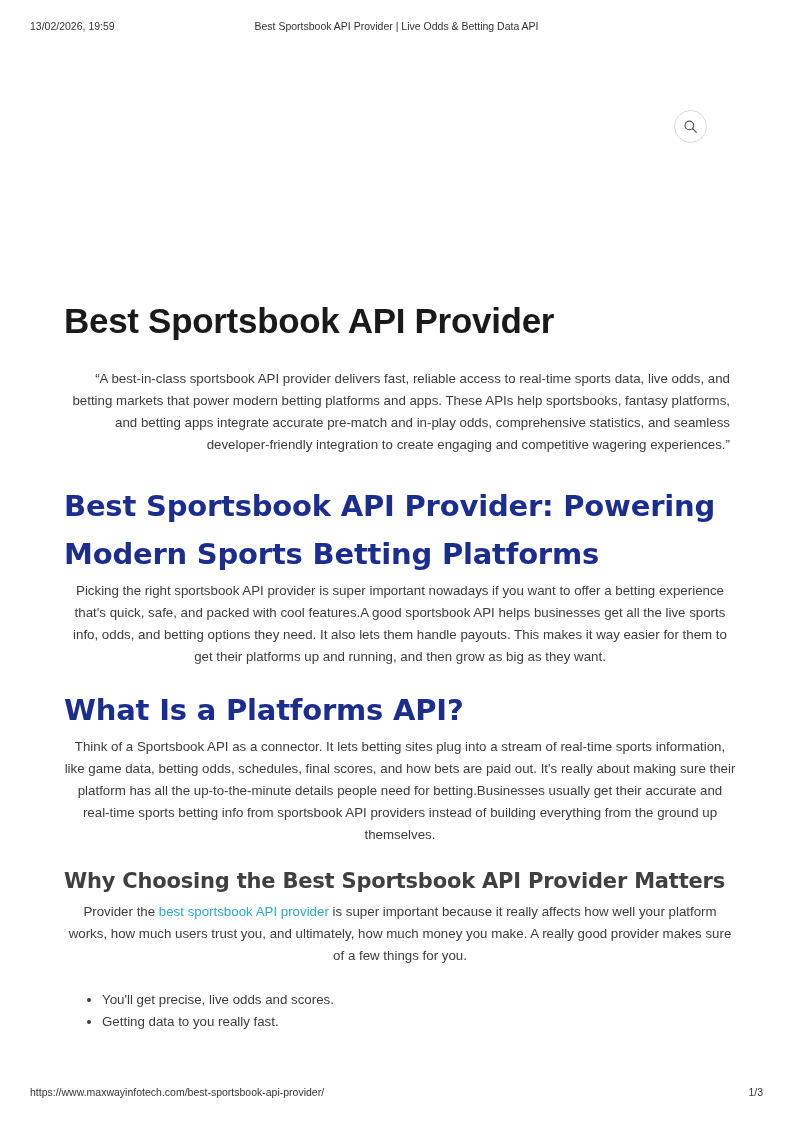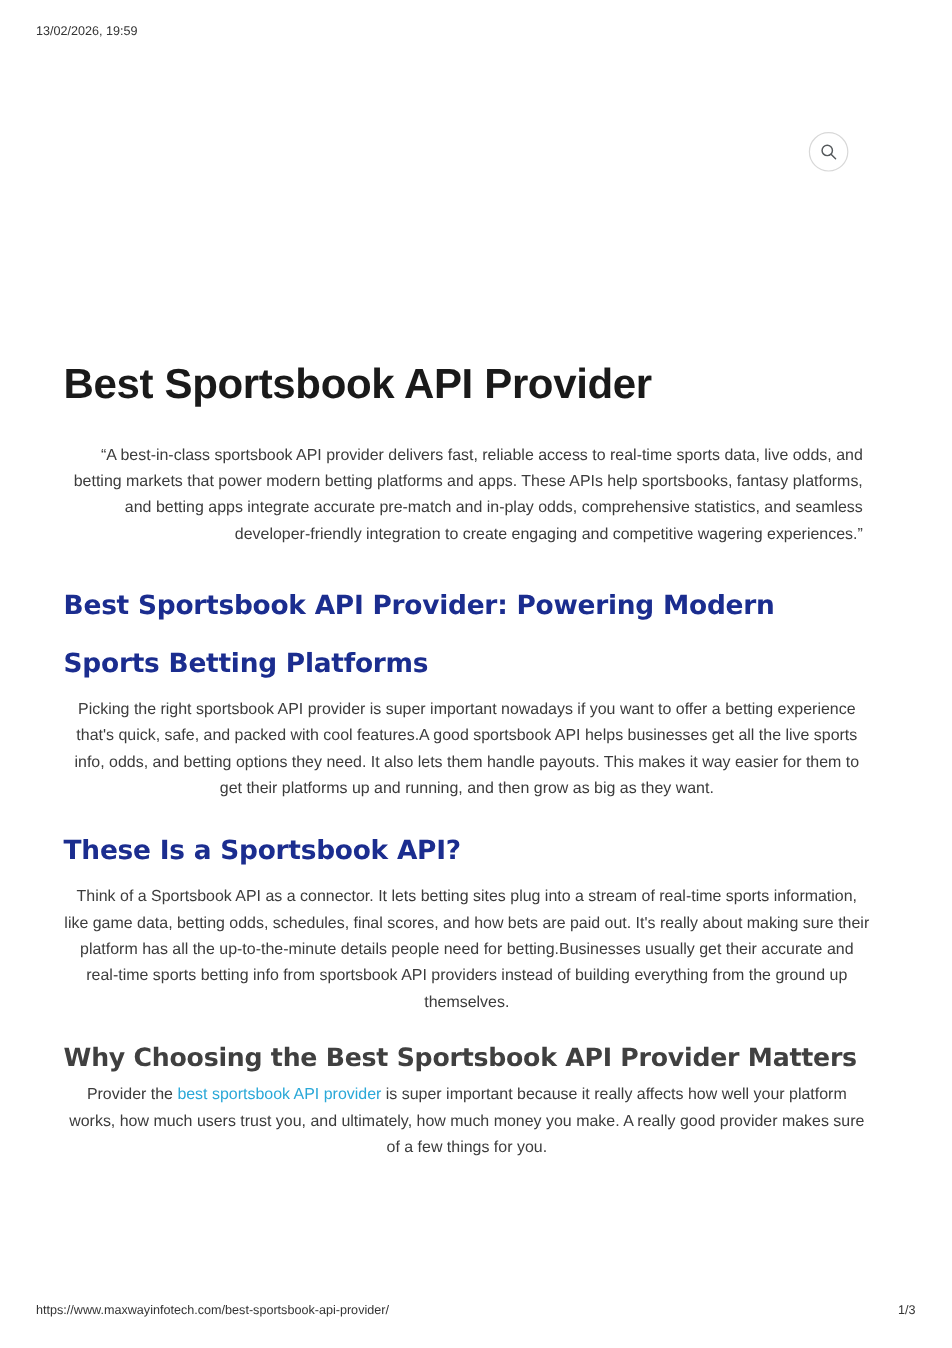--- a/index.html
+++ b/index.html
@@ -85,21 +85,21 @@
     display: flex;
     align-items: center;
     justify-content: center;
     box-sizing: border-box;
   }
   .search-btn svg { display: block; }
 
   
   .content {
     position: absolute;
-    left: 53px;
+    left: 64px;
     top: 300px;
     width: 672px;
   }
 
   h1.doc-title {
     font-family: "Liberation Sans", sans-serif;
     font-size: 35px;
     line-height: 1.2;
     font-weight: bold;
     color: #1a1a1a;
@@ -111,21 +111,21 @@
     font-size: 13.3px;
     line-height: 22px;
     color: #3c3c3c;
     margin: 0 0 26px 0;
     max-width: 666px;
     text-align: right;
   }
 
   h2.section-title {
     font-family: "DejaVu Sans", sans-serif;
-    font-size: 22px;
+    font-size: 29px;
     line-height: 48px;
     font-weight: bold;
     color: #1b2d8f;
     margin: 0 0 2px 0;
     letter-spacing: -0.2px;
   }
 
   h3.sub-title {
     font-family: "DejaVu Sans", sans-serif;
     font-size: 21px;
@@ -164,20 +164,21 @@
     margin-bottom: 0px;
   }
 </style>
 </head>
 <body>
 
 <div class="page">
 
   <div class="print-header">
     <span class="ph-date">13/02/2026, 19:59</span>
+    <span class="ph-title">Best Sportsbook API Provider | Live Odds &amp; Betting Data API</span>
   </div>
 
   <div class="search-btn">
     <span>
       <svg width="15" height="15" viewBox="0 0 16 16" fill="none" xmlns="http://www.w3.org/2000/svg">
         <circle cx="6.8" cy="6.8" r="4.6" stroke="#55595c" stroke-width="1.3"></circle>
         <line x1="10.4" y1="10.4" x2="14.2" y2="14.2" stroke="#55595c" stroke-width="1.3" stroke-linecap="round"></line>
       </svg>
     </span>
   </div>
@@ -187,27 +188,31 @@
     <h1 class="doc-title">Best Sportsbook API Provider</h1>
 
     <p class="intro-quote">“A best-in-class sportsbook API provider delivers fast, reliable access to real-time sports data, live odds, and betting markets that power modern betting platforms and apps. These APIs help sportsbooks, fantasy platforms, and betting apps integrate accurate pre-match and in-play odds, comprehensive statistics, and seamless developer-friendly integration to create engaging and competitive wagering experiences.”</p>
 
     <div class="block">
       <h2 class="section-title">Best Sportsbook API Provider: Powering Modern Sports Betting Platforms</h2>
       <p class="body-text">Picking the right sportsbook API provider is super important nowadays if you want to offer a betting experience that's quick, safe, and packed with cool features.A good sportsbook API helps businesses get all the live sports info, odds, and betting options they need. It also lets them handle payouts. This makes it way easier for them to get their platforms up and running, and then grow as big as they want.</p>
     </div>
 
     <div class="block">
-      <h2 class="section-title">These Is a Sportsbook API?</h2>
+      <h2 class="section-title">What Is a Platforms API?</h2>
       <p class="body-text">Think of a Sportsbook API as a connector. It lets betting sites plug into a stream of real-time sports information, like game data, betting odds, schedules, final scores, and how bets are paid out. It's really about making sure their platform has all the up-to-the-minute details people need for betting.Businesses usually get their accurate and real-time sports betting info from sportsbook API providers instead of building everything from the ground up themselves.</p>
     </div>
 
     <div class="block">
       <h3 class="sub-title">Why Choosing the Best Sportsbook API Provider Matters</h3>
       <p class="body-text"><span>Provider the </span><a class="inline-link" href="#">best sportsbook API provider</a><span> is super important because it really affects how well your platform works, how much users trust you, and ultimately, how much money you make. A really good provider makes sure of a few things for you.</span></p>
+      <ul class="bullets">
+        <li>You'll get precise, live odds and scores.</li>
+        <li>Getting data to you really fast.</li>
+      </ul>
     </div>
 
   </div>
 
   <div class="print-footer">
     <span class="pf-url">https://www.maxwayinfotech.com/best-sportsbook-api-provider/</span>
     <span class="pf-page">1/3</span>
   </div>
 
 </div>

